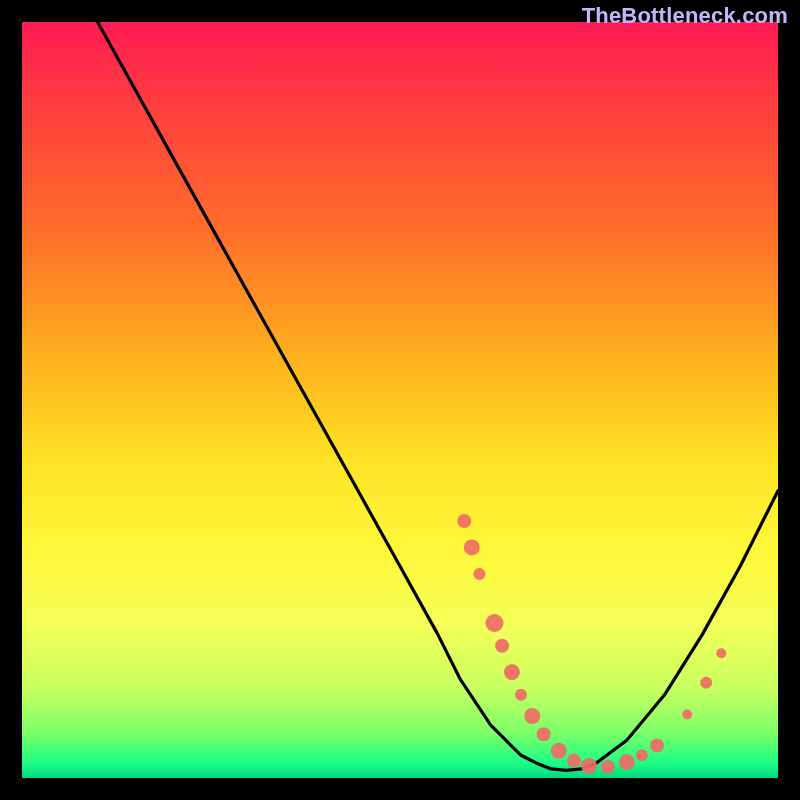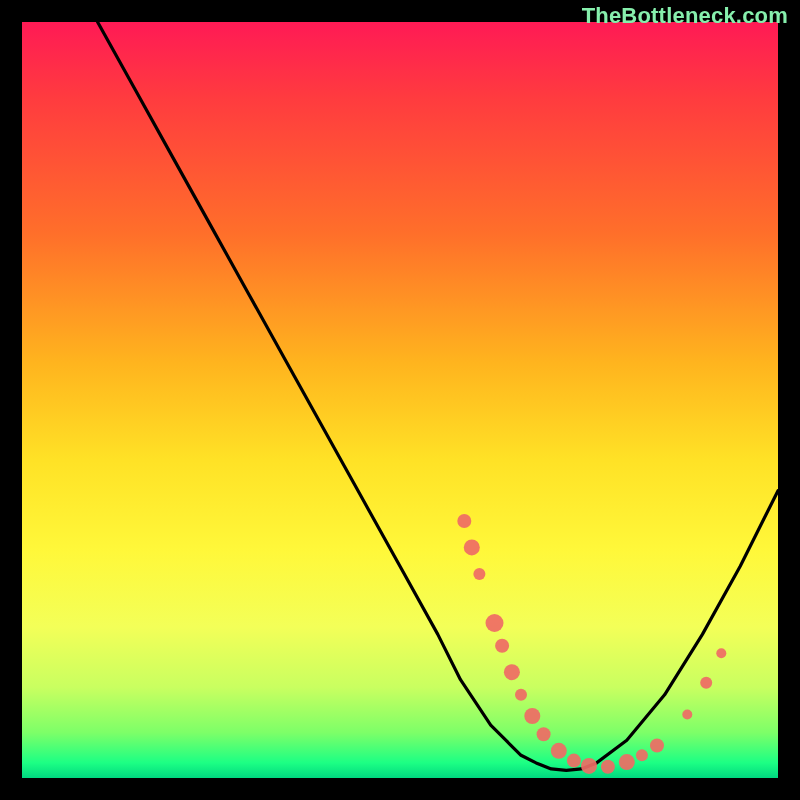--- a/index.html
+++ b/index.html
@@ -46,21 +46,21 @@
     left: 0;
     top: 0;
     width: 756px;
     height: 756px;
     overflow: visible;
   }
   .watermark {
     position: absolute;
     top: 3px;
     right: 12px;
-    color: #86efac;
+    color: #c4b5fd;
     font-size: 22px;
     font-weight: 600;
     letter-spacing: 0.2px;
     user-select: none;
   }
 </style>
 </head>
 <body>
 
 <div class="frame">

